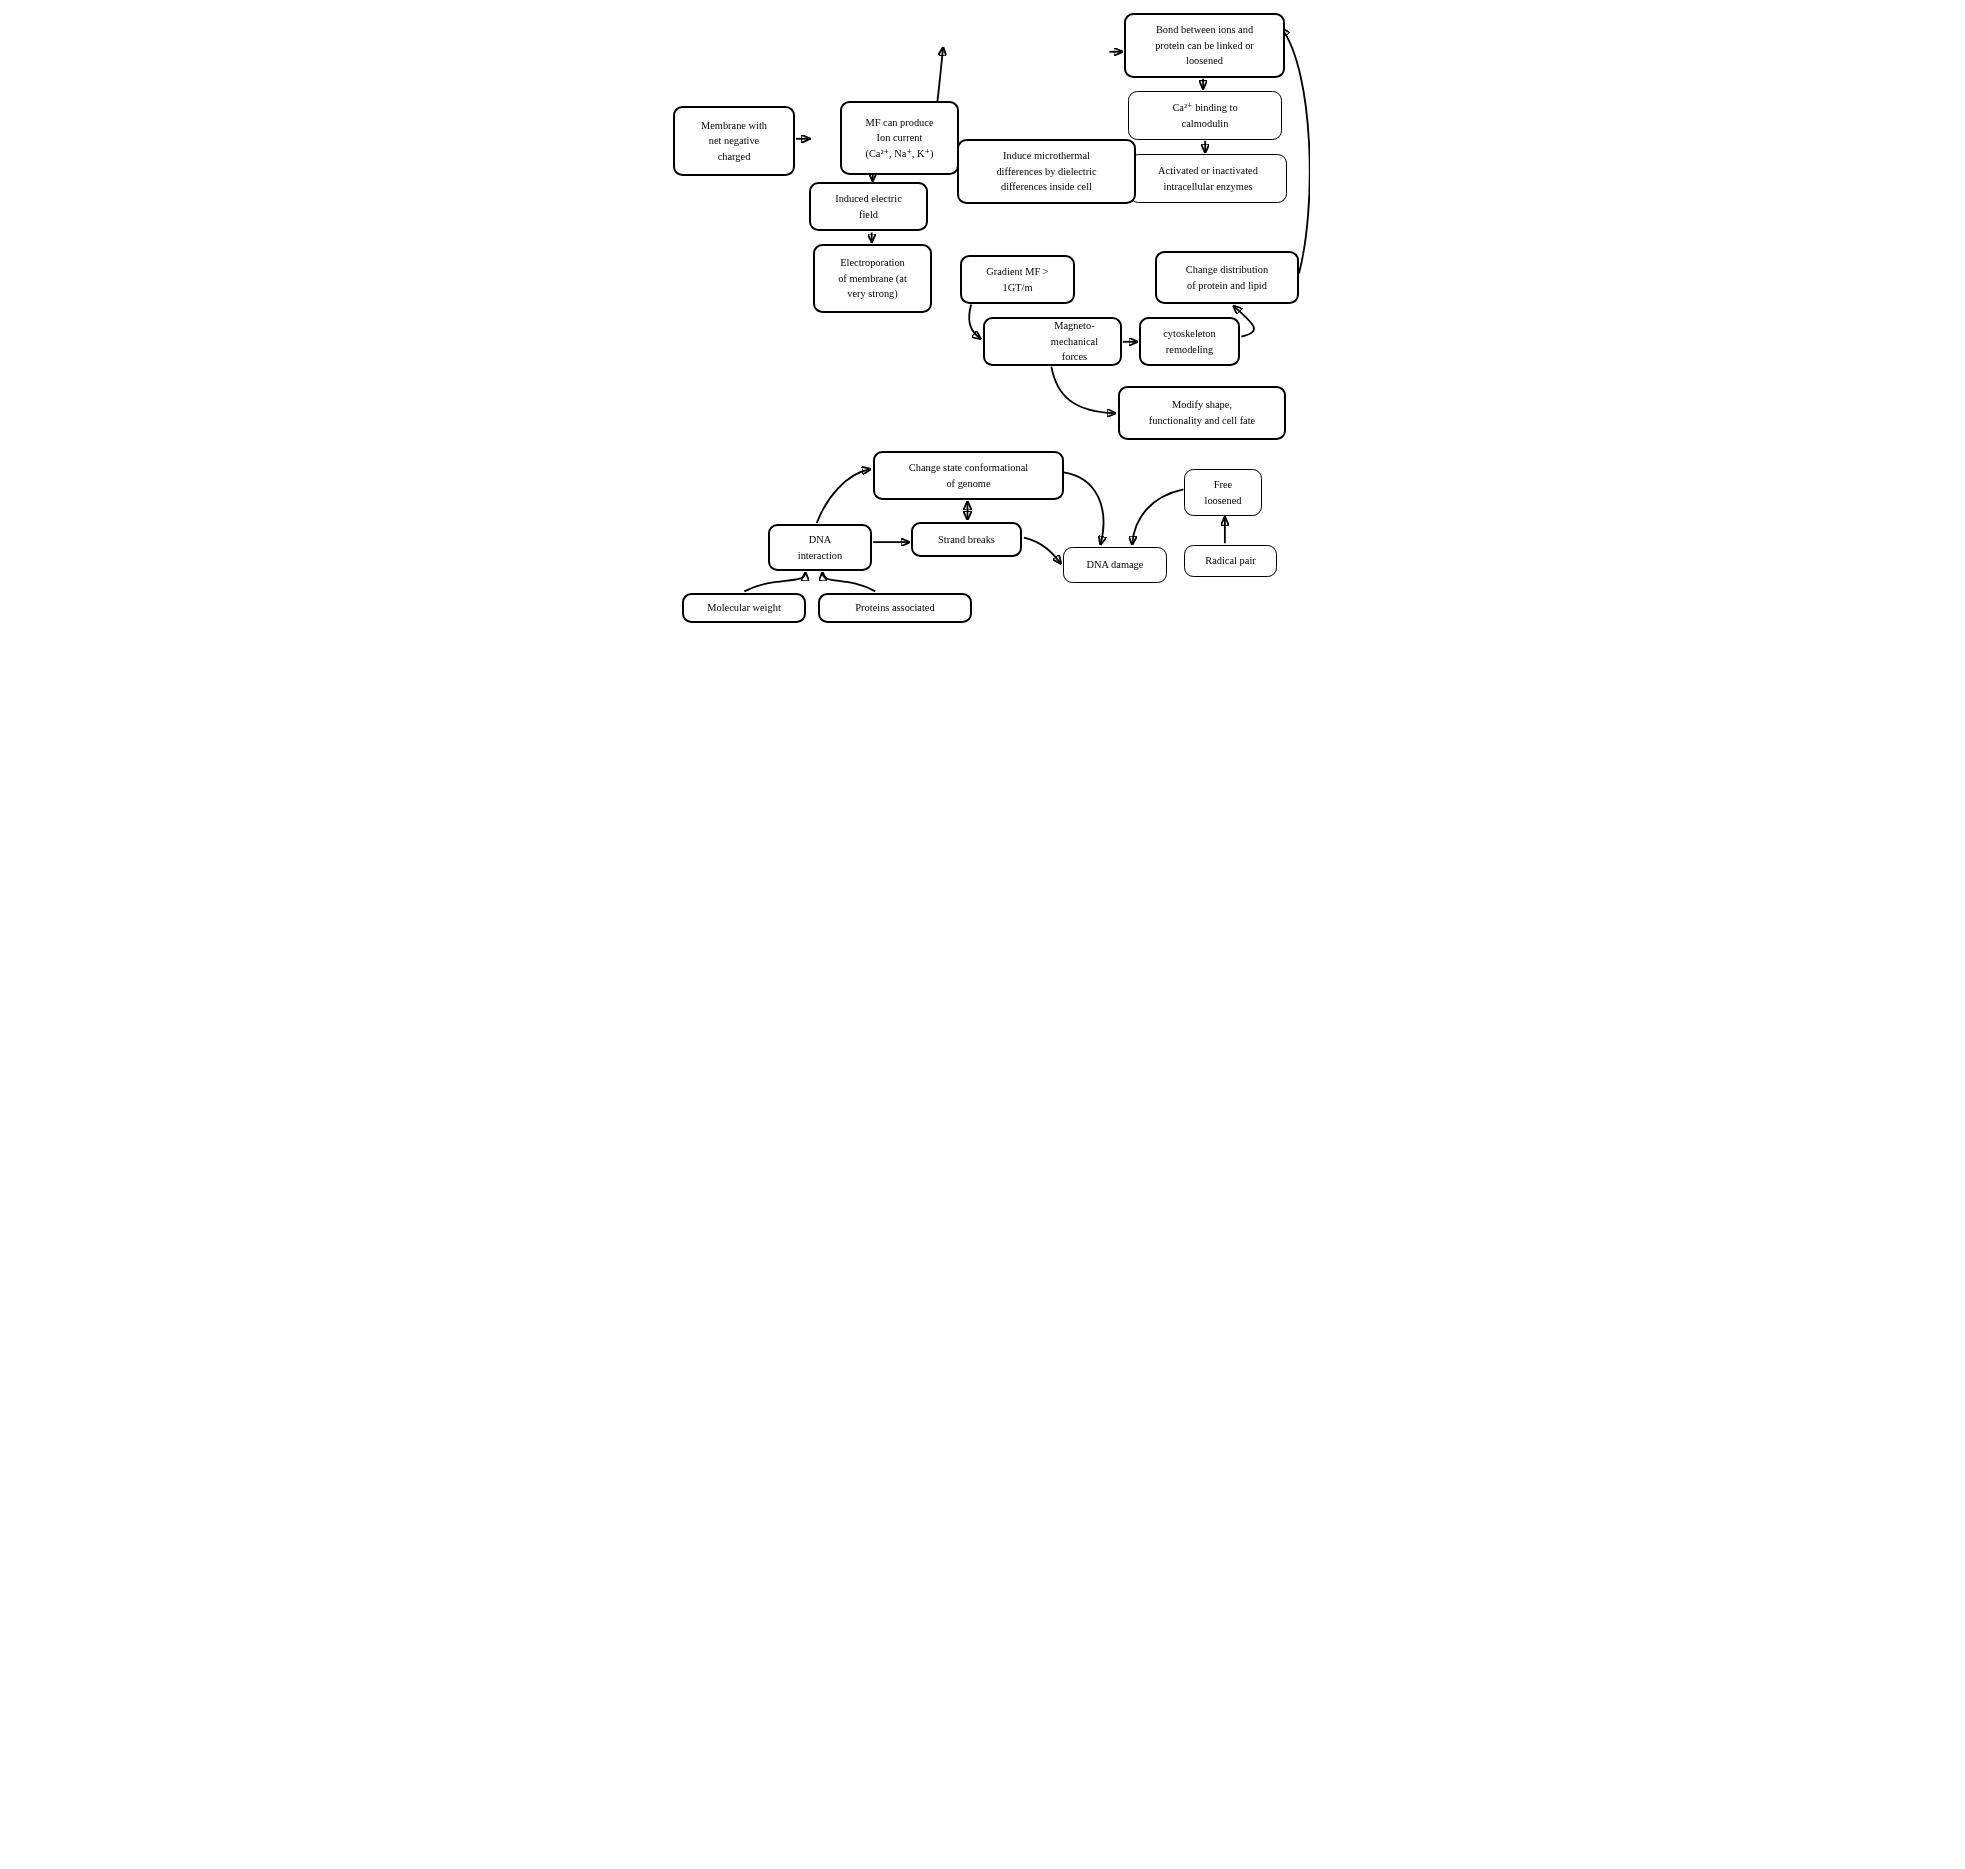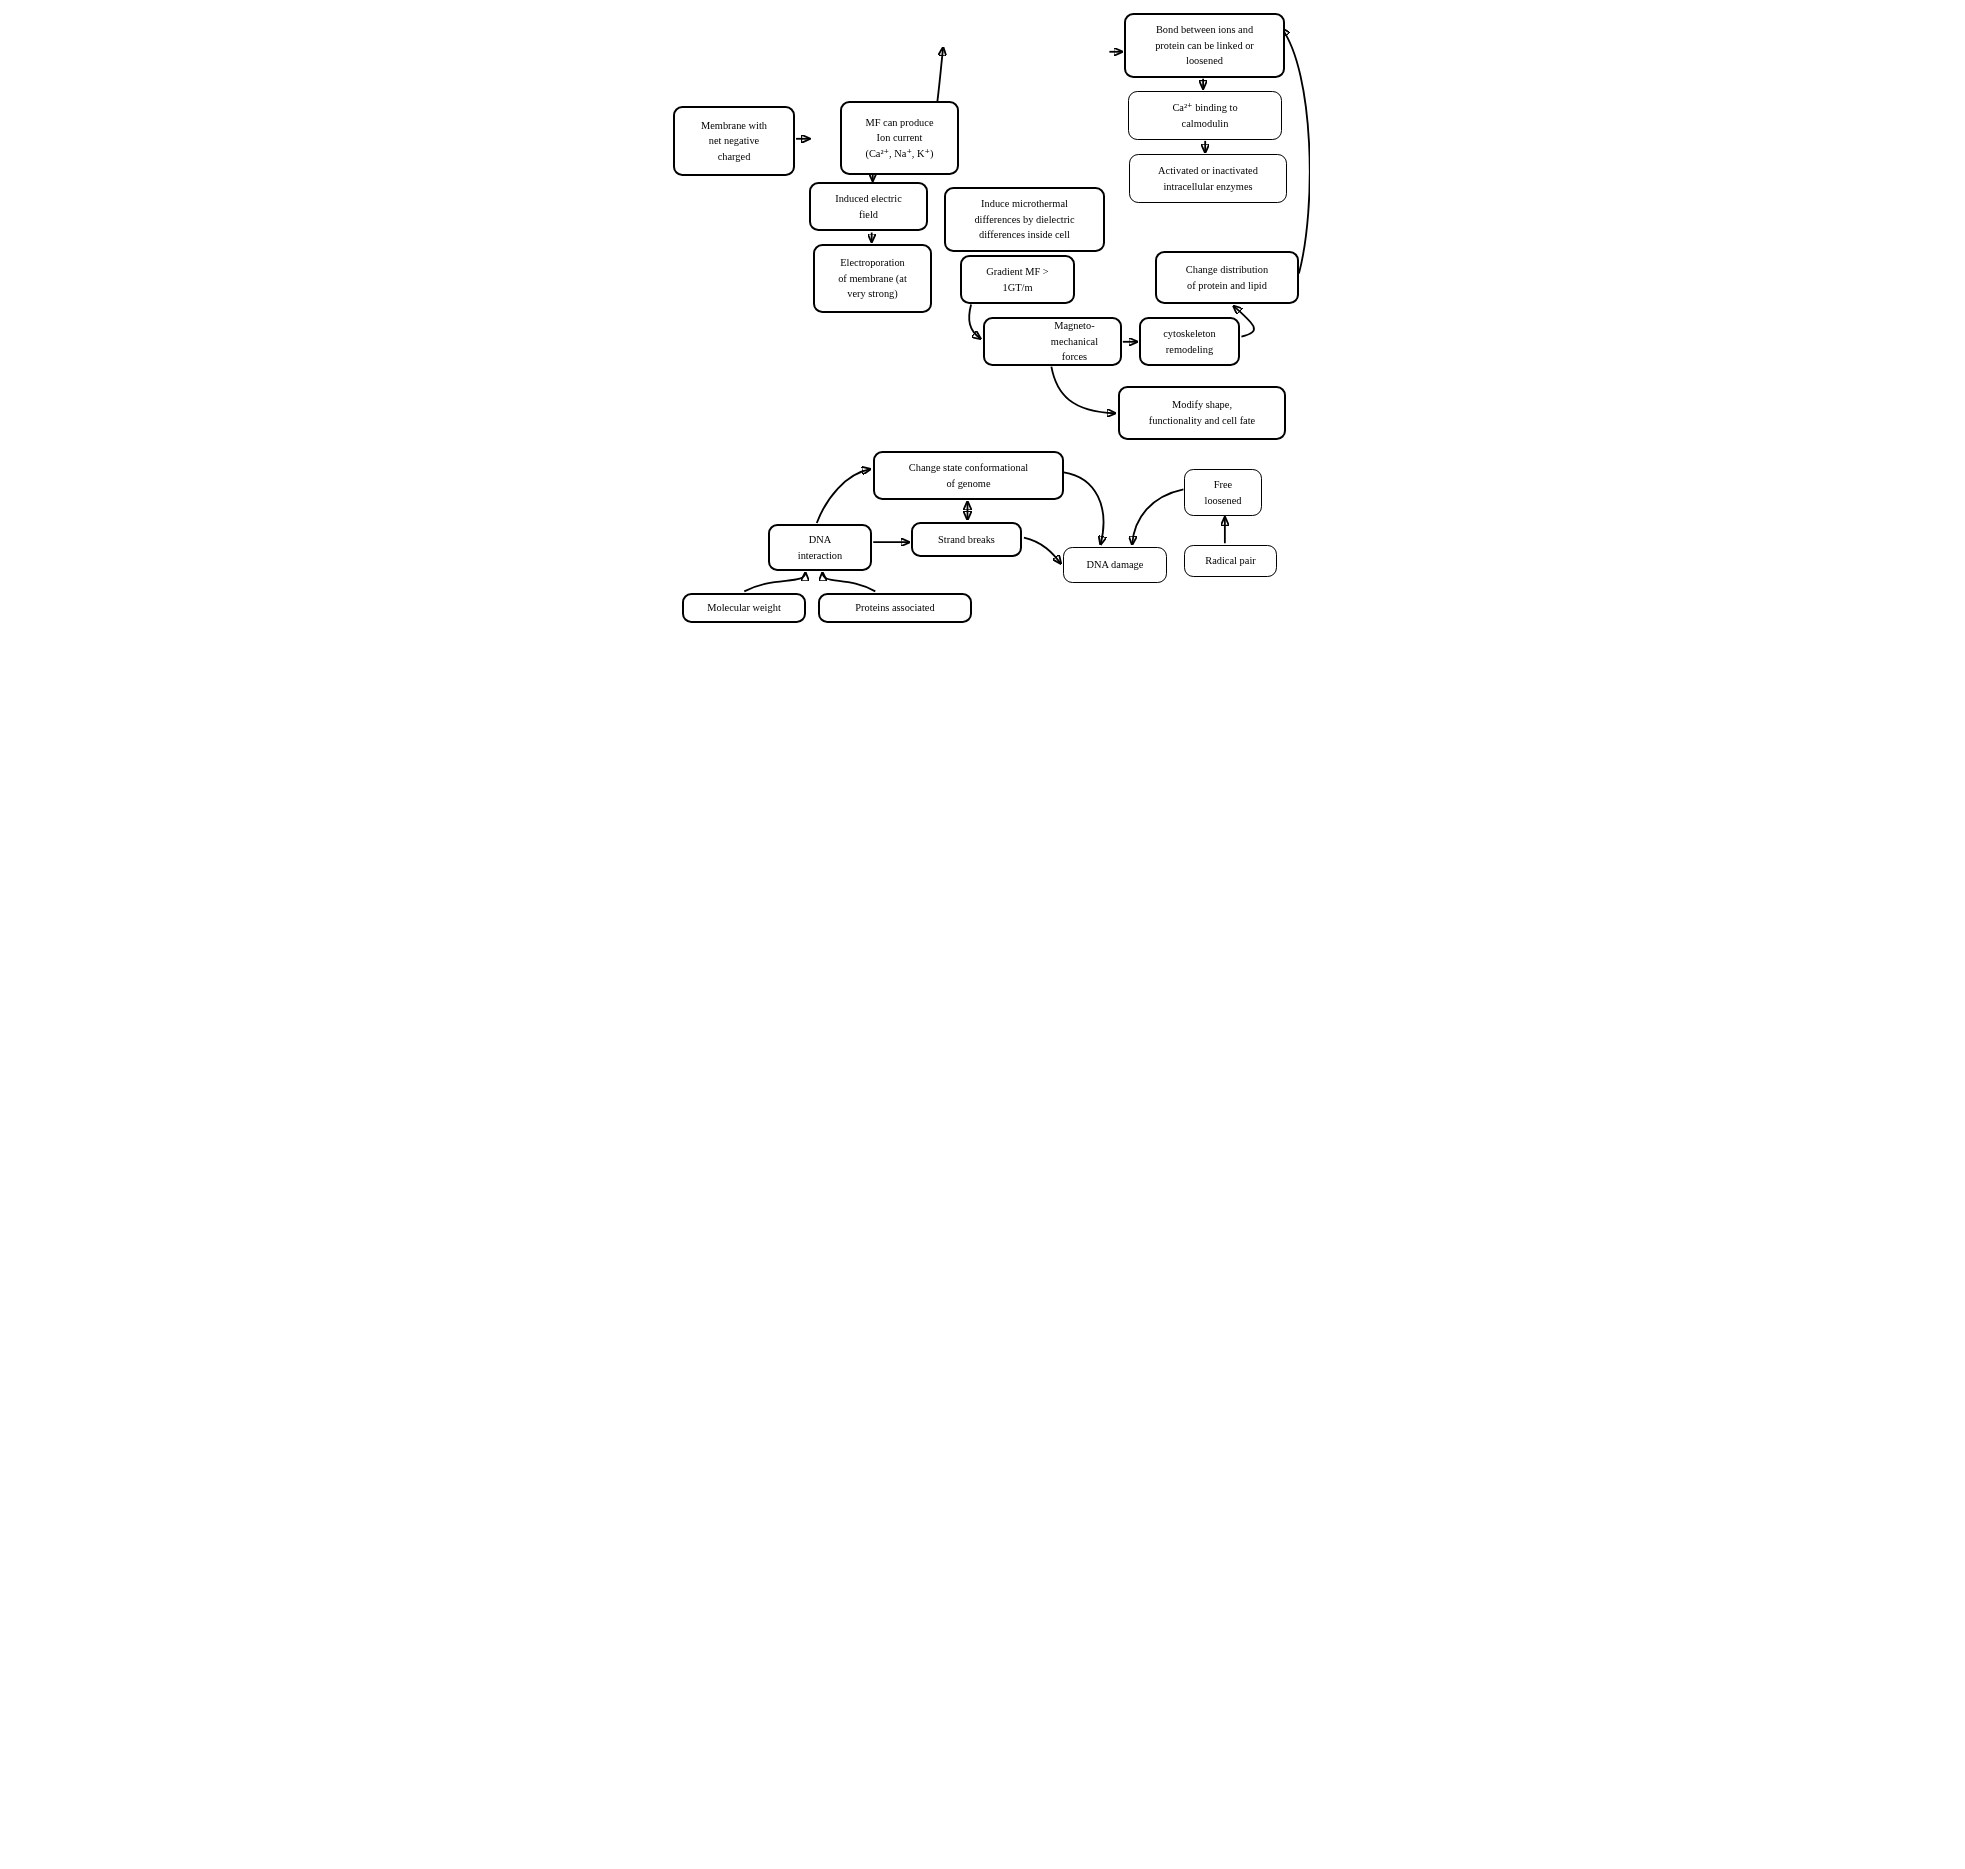--- a/index.html
+++ b/index.html
@@ -26,21 +26,21 @@
     padding:2.1px 4.1px;
   }
   .node.thin{border-width:1.6px;}
   
   .n-membrane{left:18px;top:106px;width:122px;height:70px;}
   .n-mf{left:158px;top:101px;width:119px;height:74px;margin-left:27px;}
   .n-icr{left:290px;top:7.8px;width:163px;height:109px;}
   .n-bond{left:469px;top:13px;width:161px;height:65px;}
   .n-ca{left:473px;top:91px;width:154px;height:49px;}
   .n-enzymes{left:474px;top:154px;width:158px;height:49px;}
-  .n-micro{left:289px;top:139px;width:161px;height:65px;margin-top:48px;}
+  .n-micro{left:302px;top:139px;width:179px;height:65px;}
   .n-field{left:154px;top:182px;width:119px;height:49px;}
   .n-electro{left:158px;top:244px;width:119px;height:69px;}
   .n-gradient{left:305px;top:255px;width:115px;height:49px;}
   .n-dist{left:500px;top:251px;width:144px;height:53px;}
   .n-magneto{left:328px;top:317px;width:139px;height:49px;padding-left:48px;}
   .n-cyto{left:484px;top:317px;width:101px;height:49px;}
   .n-modify{left:463px;top:386px;width:168px;height:54px;}
   .n-genome{left:218px;top:451px;width:191px;height:49px;}
   .n-dna-int{left:113px;top:524px;width:104px;height:47px;}
   .n-strand{left:256px;top:522px;width:111px;height:35px;}

